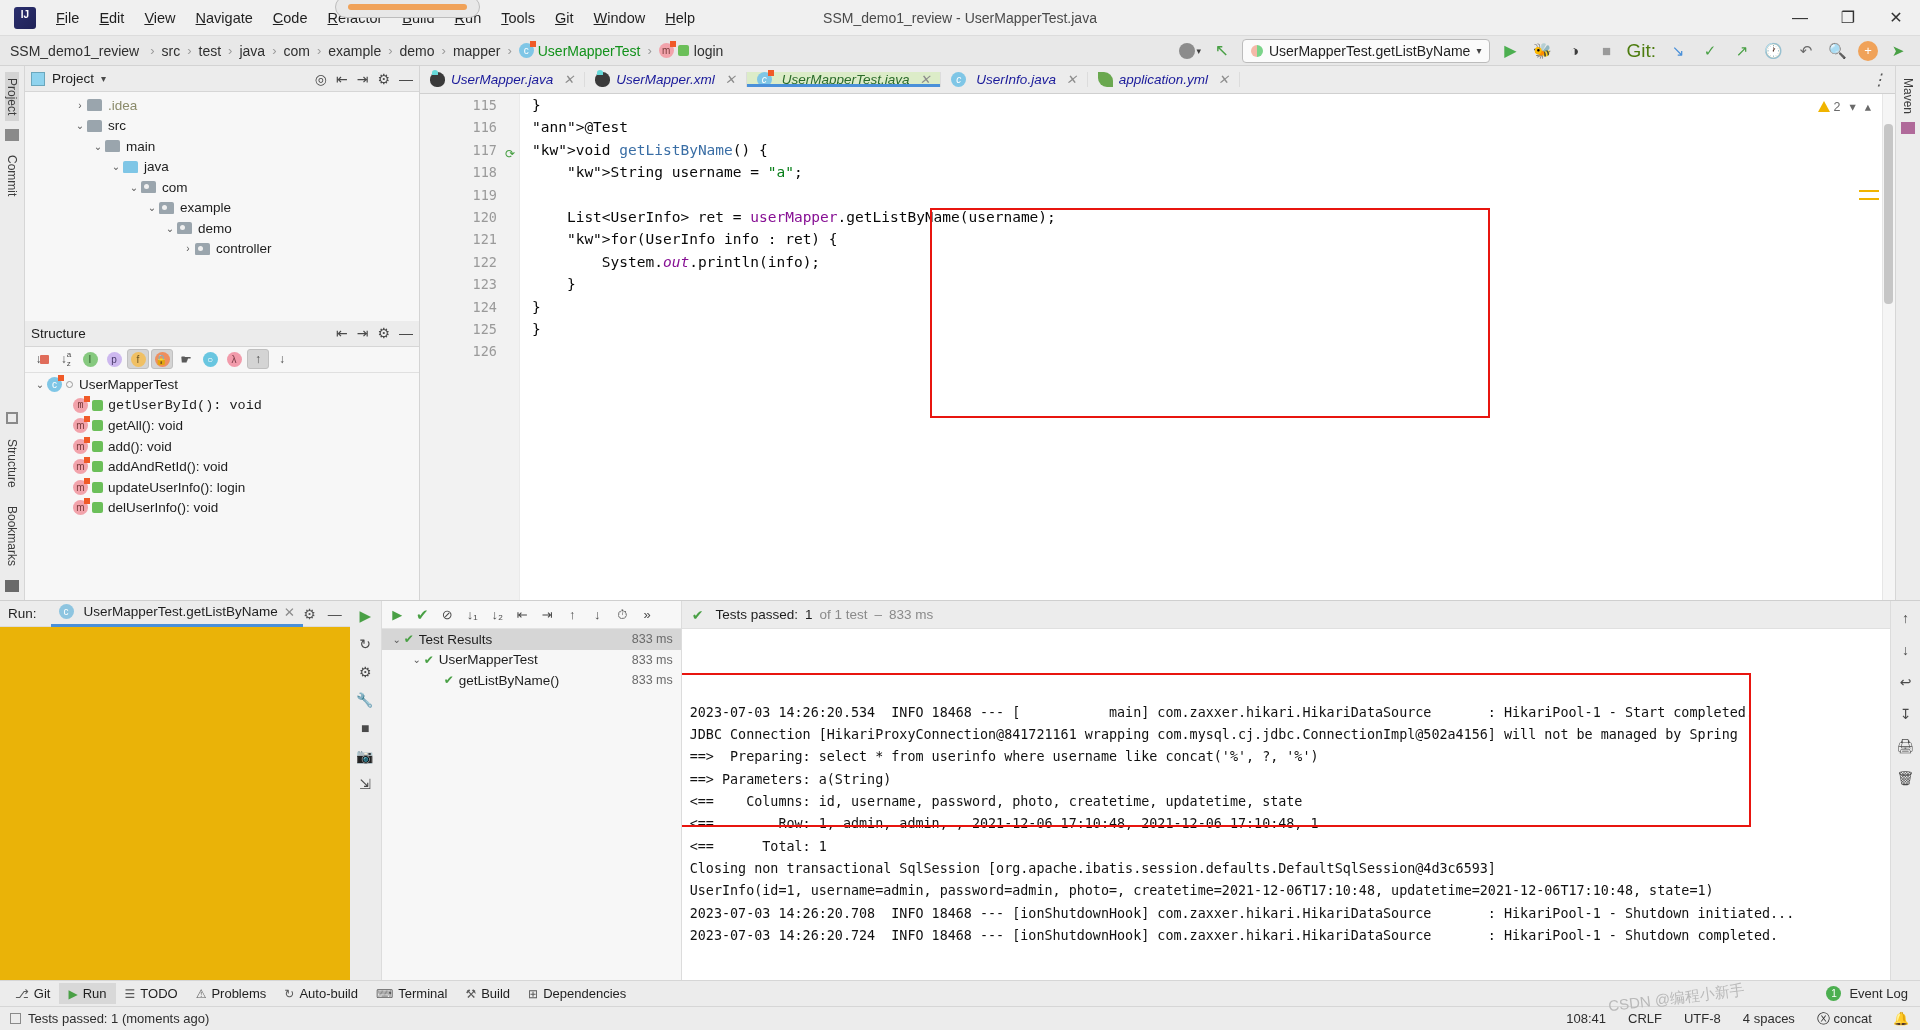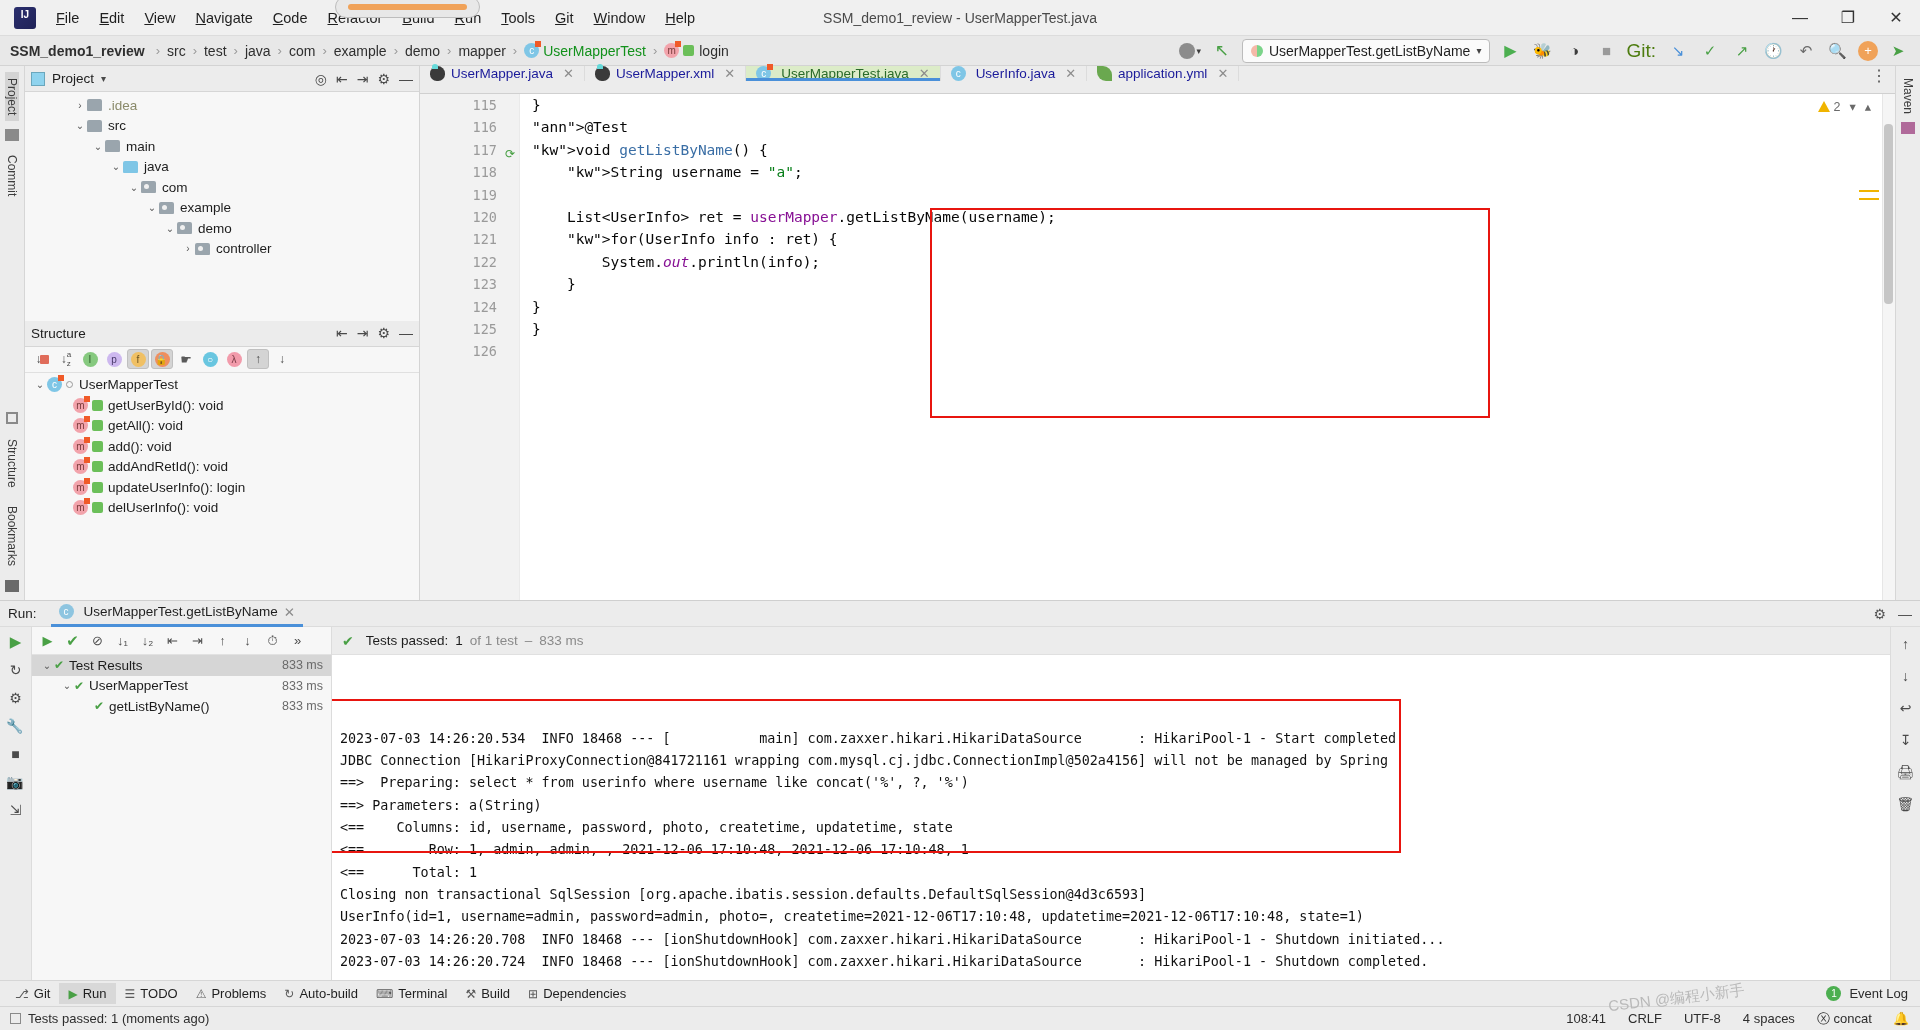--- a/index.html
+++ b/index.html
@@ -48,21 +48,21 @@
     content:""; position:absolute; left:12px; right:12px; top:7px; height:6px;
     background:#f0a259; border-radius:3px;
   }
 
   
   .navbar {
     height: 30px; background: #e8e8e8; display: flex; align-items: center;
     border-bottom: 1px solid #d3d3d3; flex: none; padding-left: 10px; gap: 0;
   }
   .crumb { display: flex; align-items: center; font-size: 14px; color: #2f2f2f; white-space: nowrap; }
-  .crumb.proj { font-weight: bold; padding-right: 4px; }
+  .crumb.proj { font-weight: normal; padding-right: 4px; }
   .crumb.green { color: #12911b; }
   .crumb-sep { color: #9a9a9a; margin: 0 7px; font-size: 13px; }
   .mini-ico { width: 15px; height: 15px; margin-right: 4px; border-radius: 50%; position: relative; flex:none;}
   .ico-class { background: #7fc6e6; }
   .ico-class::after { content:"c"; position:absolute; inset:0; text-align:center; font-size:10px; color:#fff; line-height:15px;}
   .ico-method { background: #f2a3ab; }
   .ico-method::after { content:"m"; position:absolute; inset:0; text-align:center; font-size:10px; color:#7a3b3b; line-height:15px;}
   .ico-flag::before{content:""; position:absolute; right:-2px; top:-2px; width:6px;height:6px;background:#f05a28;}
   .lock-ico { width:11px; height:11px; background:#6bbf59; border-radius:2px; margin-right:5px; flex:none;}
   .nav-right { margin-left: auto; display: flex; align-items: center; gap: 8px; padding-right: 10px; }
@@ -126,21 +126,21 @@
   .sort-ico{font-size:12px;color:#4a4a4a;}
   .lock-sm{width:9px;height:9px;background:#e06c5a;border-radius:1px;}
 
   .struct-list { flex: 1; overflow: hidden; padding-top: 2px; }
   .s-row { display:flex; align-items:center; height: 20.5px; font-size:13.5px; color:#1d1d1d; padding-left: 4px; white-space: nowrap;}
   .s-row .indent { width: 18px; flex:none; }
 
   
   .editor-col { flex: 1; display: flex; flex-direction: column; min-width: 0; background: #fff; }
   .tabs-row {
-    height: 28px; background: #ececec; display: flex; align-items: flex-start; border-bottom: 1px solid #d0d0d0; flex: none;
+    height: 28px; background: #ececec; display: flex; align-items: center; border-bottom: 1px solid #d0d0d0; flex: none; font-style: italic;
   }
   .etab {
     display: flex; align-items: center; gap: 6px; padding: 0 10px; font-size: 13.5px; color: #1a1a9a;
     border-right: 1px solid #dcdcdc; position: relative; white-space: nowrap;
   }
   .etab.active { background: #dcecc8; color: #2a6b2a; }
   .etab.active::after { content:""; position:absolute; left:0; right:0; bottom:0; height:3px; background:#4a90d9; }
   .etab .x { color:#8c8c8c; font-size:13px; margin-left:4px;}
   .tab-ico { width:15px; height:15px; flex:none; position:relative;}
   .ti-coffee { background:#3a3a3a; border-radius:50% 50% 45% 45%; }
@@ -170,21 +170,21 @@
   .code-scroll-v {
     position:absolute; right:0; top:0; bottom:0; width:13px; background:#f5f5f5; border-left:1px solid #e6e6e6;
   }
   .scroll-thumb{ position:absolute; right:2px; width:9px; background:#c6c6c6; border-radius:4px;}
   .warn-badge{ position:absolute; right:24px; top:5px; display:flex; align-items:center; gap:3px; font-size:12.5px; color:#6a6a6a;}
   .warn-tri{ width:0;height:0;border-left:6px solid transparent;border-right:6px solid transparent;border-bottom:11px solid #f0b400;}
   .mini-marks{position:absolute; right:16px; top:90px; width:20px;}
   .mini-mark{height:2px;background:#f0b400;margin:6px 0;}
 
   
-  .run-panel { height: 380px; display: flex; flex-direction: column; flex: none; border-top: 1px solid #cfcfcf; background:#b91c1c;}
+  .run-panel { height: 380px; display: flex; flex-direction: row; flex: none; border-top: 1px solid #cfcfcf; background:#eab308;}
   .run-header {
     height: 26px; background: #ececec; display: flex; align-items: center; padding: 0 8px; flex: none;
     border-bottom: 1px solid #dcdcdc;
   }
   .run-title { font-size: 13.5px; color: #1f1f1f; margin-right: 14px;}
   .run-tab {
     display: flex; align-items: center; gap: 6px; font-size: 13.5px; color:#1f1f1f; padding: 3px 8px 4px;
     border-bottom: 3px solid #4a90d9; position: relative;
   }
   .run-tab .x{color:#8c8c8c;}
@@ -443,21 +443,21 @@
             <span style="font-size:12px;color:#4a4a4a;">↓</span>
           </div>
       </div>
       <div class="struct-list" id="structure-list">
           <div class="s-row" style="padding-left: 8px;">
             <span class="arrow">⌄</span>
             <span class="mini-ico ico-flag ico-class"></span>
             <span style="width: 7px; height: 7px; border: 1px solid rgb(154, 154, 154); border-radius: 50%; margin-right: 6px;"></span>
             <span>UserMapperTest</span>
           </div>
-          <div class="s-row" style="padding-left: 30px;">
+          <div class="s-row" style="padding-left: 30px; font-family: Liberation Mono, monospace;">
             <span class="indent"></span>
             <span class="mini-ico ico-flag ico-method"></span>
             <span class="lock-ico"></span>
             <span>getUserById(): void</span>
           </div>
           <div class="s-row" style="padding-left: 30px;">
             <span class="indent"></span>
             <span class="mini-ico ico-flag ico-method"></span>
             <span class="lock-ico"></span>
             <span>getAll(): void</span>

